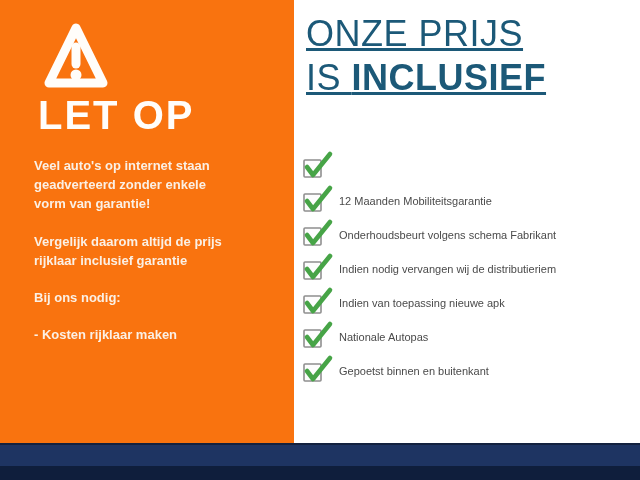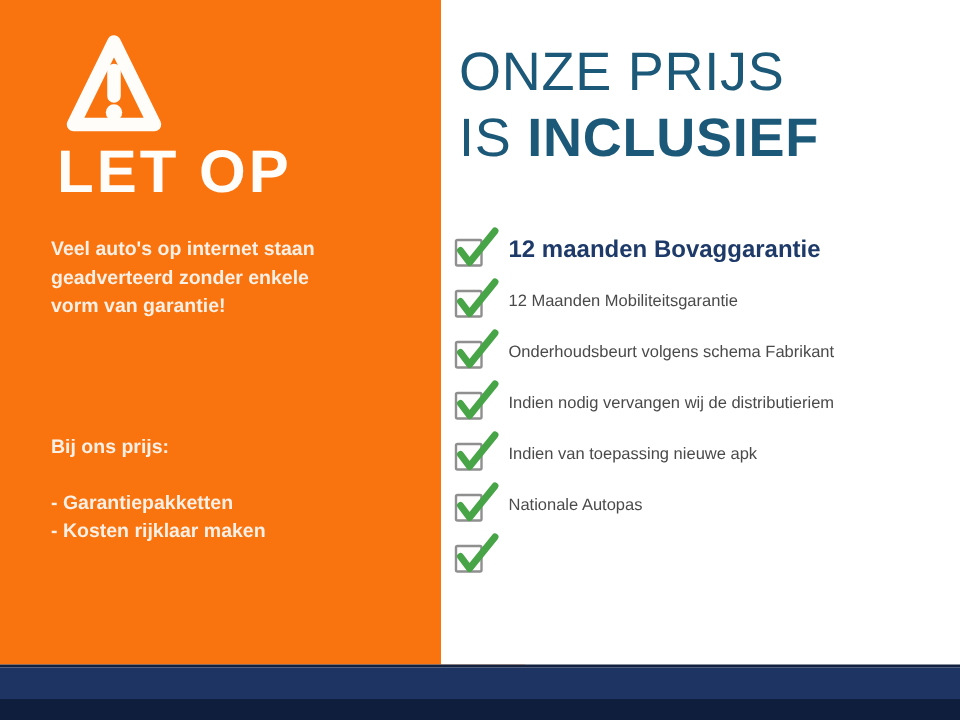--- a/index.html
+++ b/index.html
@@ -37,24 +37,24 @@
     line-height: 19px; white-space: nowrap;
   }
   .para1 { top: 156px; }
   .para2 { top: 232px; }
   .intro { top: 288px; }
   .no-list { top: 325px; }
 
   
   .right-panel { position: absolute; left: 294px; top: 0; width: 346px; height: 443px; background: #ffffff; }
   .headline {
-    position: absolute; left: 12px; top: 26px;
+    position: absolute; left: 12px; top: 12px;
     color: var(--heading-blue);
     font-size: 36px; font-weight: 400;
-    line-height: 44px; letter-spacing: 0.5px; white-space: nowrap;
+    line-height: 44px; letter-spacing: 0.5px; white-space: nowrap; text-decoration: underline;
   }
   .headline .bold { font-weight: bold; }
 
   .checklist { position: absolute; left: 9px; top: 150px; }
   .check-row { display: flex; align-items: center; height: 34px; }
   .check-icon { width: 30px; height: 28px; overflow: visible; flex: 0 0 30px; margin-top: -4px; }
   .check-label {
     margin-left: 6px;
     font-size: 11px; color: var(--item-gray);
     white-space: nowrap;
@@ -82,45 +82,47 @@
   </span>
 
   <div class="let-op">LET OP</div>
 
   <div class="orange-text para1">
     <div>Veel auto's op internet staan</div>
     <div>geadverteerd zonder enkele</div>
     <div>vorm van garantie!</div>
   </div>
 
+  <div class="orange-text para2">
+    <div>Vergelijk daarom altijd de prijs</div>
+    <div>rijklaar inclusief garantie</div>
+  </div>
 
-  <div class="orange-text intro">Bij ons prijs:</div>
+  <div class="orange-text intro">Bij ons nodig:</div>
 
   <div class="orange-text no-list">
-    <div>- Garantiepakketten</div>
     <div>- Kosten rijklaar maken</div>
   </div>
 
 </div>
 
 <div class="right-panel">
 
   <div class="headline">
     <div>ONZE PRIJS</div>
     <div><span>IS </span><span class="bold">INCLUSIEF</span></div>
   </div>
 
   <div class="checklist">
 
     <div class="check-row first">
       <svg class="check-icon" viewBox="0 0 30 28">
         <rect x="1" y="9" width="17" height="17" rx="1" fill="#FDFDFD" stroke="#8F8F8F" stroke-width="1.6"></rect>
         <path d="M4 16 L10 24 L27 3" fill="none" stroke="var(--check-green)" stroke-width="4.6" stroke-linecap="round" stroke-linejoin="round"></path>
       </svg>
-      <span class="check-label">12 maanden Bovaggarantie</span>
     </div>
 
     <div class="check-row">
       <svg class="check-icon" viewBox="0 0 30 28">
         <rect x="1" y="9" width="17" height="17" rx="1" fill="#FDFDFD" stroke="#8F8F8F" stroke-width="1.6"></rect>
         <path d="M4 16 L10 24 L27 3" fill="none" stroke="var(--check-green)" stroke-width="4.6" stroke-linecap="round" stroke-linejoin="round"></path>
       </svg>
       <span class="check-label">12 Maanden Mobiliteitsgarantie</span>
     </div>
 
@@ -154,20 +156,21 @@
         <path d="M4 16 L10 24 L27 3" fill="none" stroke="var(--check-green)" stroke-width="4.6" stroke-linecap="round" stroke-linejoin="round"></path>
       </svg>
       <span class="check-label">Nationale Autopas</span>
     </div>
 
     <div class="check-row">
       <svg class="check-icon" viewBox="0 0 30 28">
         <rect x="1" y="9" width="17" height="17" rx="1" fill="#FDFDFD" stroke="#8F8F8F" stroke-width="1.6"></rect>
         <path d="M4 16 L10 24 L27 3" fill="none" stroke="var(--check-green)" stroke-width="4.6" stroke-linecap="round" stroke-linejoin="round"></path>
       </svg>
+      <span class="check-label">Gepoetst binnen en buitenkant</span>
     </div>
 
   </div>
 </div>
 
 <div class="footer-line"></div>
 <div class="footer-band"></div>
 <div class="footer-band2"></div>
 
 </body></html>

